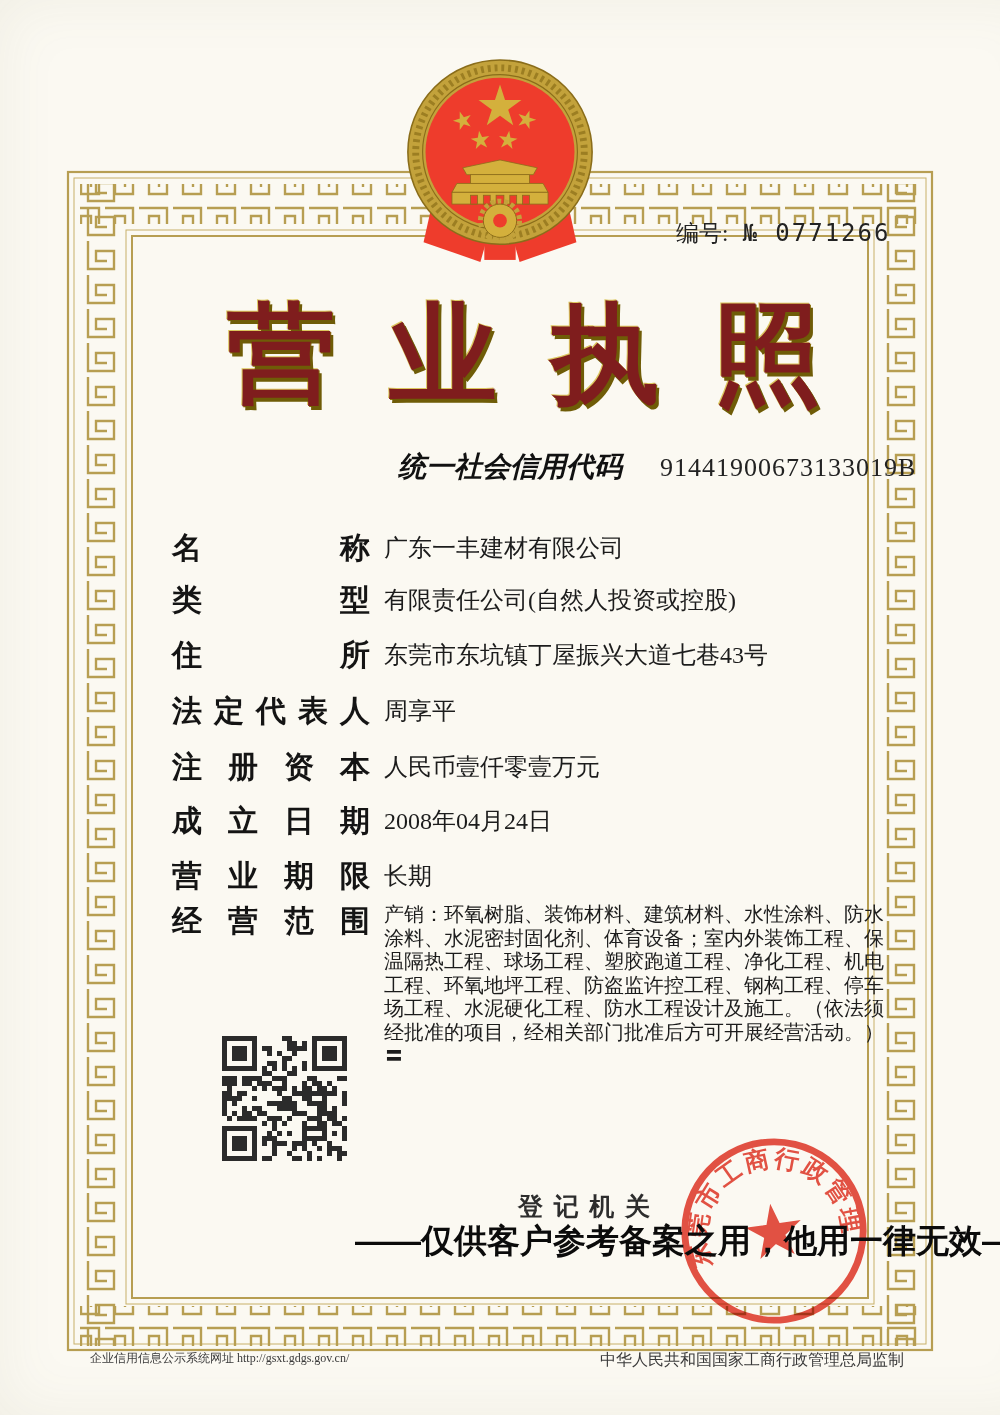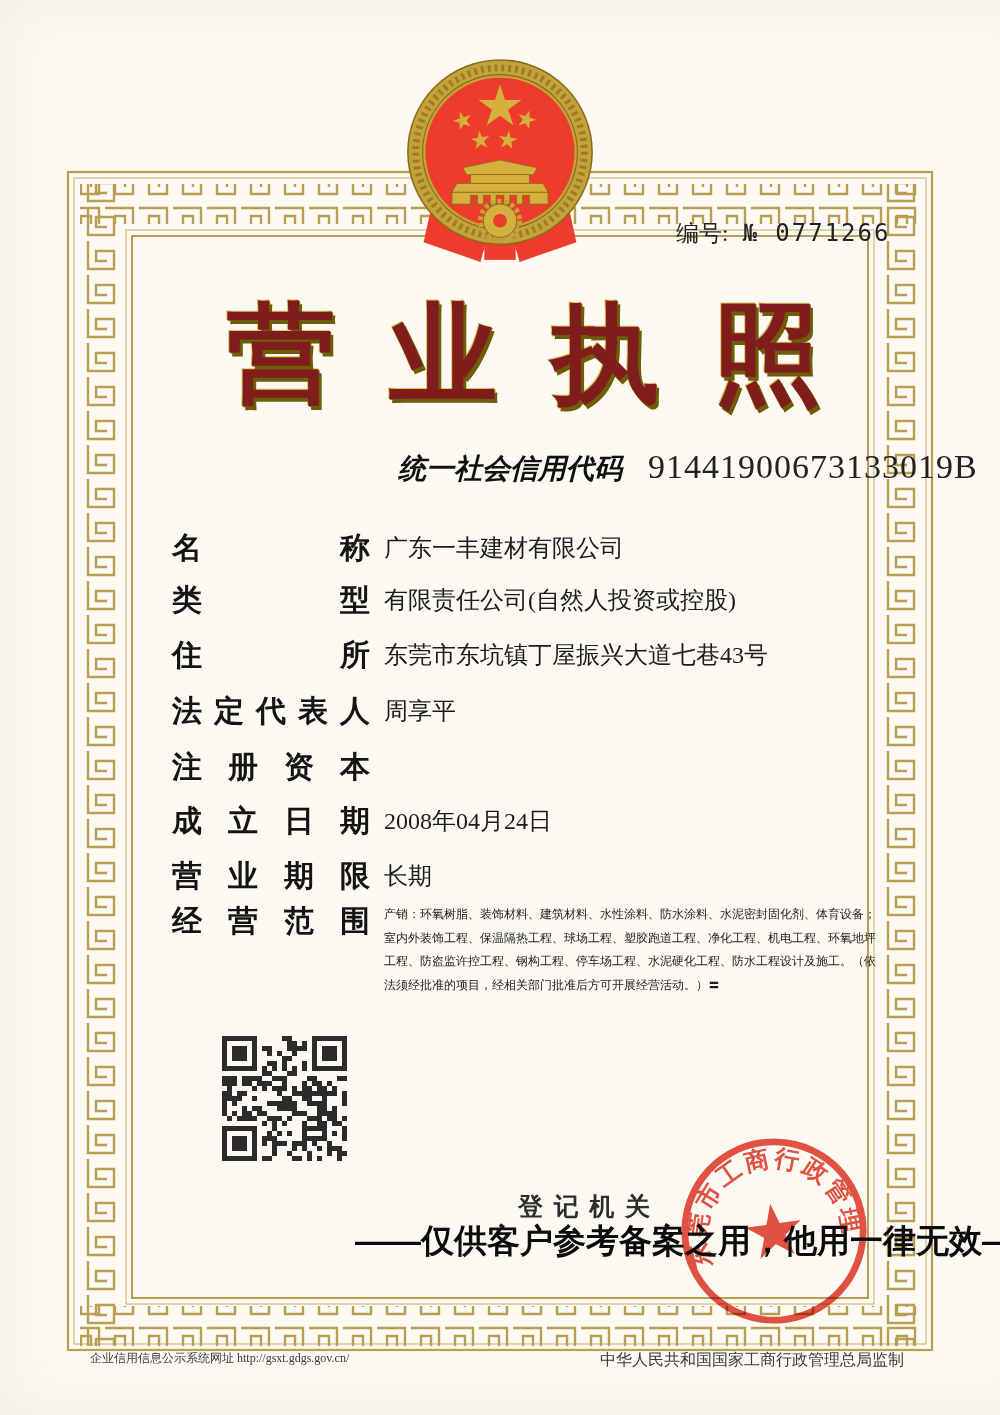--- a/index.html
+++ b/index.html
@@ -23,28 +23,28 @@
   .doc-title{left:0;top:282px;width:100%;text-align:center;z-index:3;
     font-family:"Liberation Sans","DejaVu Sans",sans-serif;font-weight:900;
     font-size:108px;letter-spacing:54px;padding-left:54px;box-sizing:border-box;
     color:#7f1d1d;
     text-shadow:3px 4px 0 #6f5c07,-1px -1px 0 #dcc75f,1px 1px 0 #8a7209;
     white-space:nowrap;}
 
   
   .credit{left:398px;top:448px;z-index:3;white-space:nowrap;}
   .credit .lab{font-weight:bold;font-size:28px;color:#111;font-style:italic;}
-  .credit .val{font-size:34px;color:#222;margin-left:22px;letter-spacing:1px;}
+  .credit .val{font-size:26px;color:#222;margin-left:34px;letter-spacing:1px;}
 
   
   .row{position:absolute;left:172px;display:flex;align-items:flex-start;z-index:3;}
   .flabel{width:198px;font-weight:bold;font-size:30px;color:#141414;flex-shrink:0;
           display:flex;justify-content:space-between;}
   .fvalue{margin-left:14px;font-size:24px;color:#1c1c1c;padding-top:4px;white-space:nowrap;}
-  .row-scope .fvalue{white-space:normal;width:500px;font-size:12px;line-height:23.5px;padding-top:2px;}
+  .row-scope .fvalue{white-space:normal;width:500px;font-size:20px;line-height:23.5px;padding-top:2px;}
 
   
   .qr{left:222px;top:1036px;z-index:3;}
 
   
   .authority{left:518px;top:1190px;z-index:3;width:132px;font-size:25px;color:#2d2d2d;
              display:flex;justify-content:space-between;font-weight:bold;}
   .reg-date{left:628px;top:1250px;z-index:3;font-size:27px;color:#2b2b2b;word-spacing:16px;white-space:nowrap;}
 
   .stamp{left:676px;top:1133px;width:196px;height:196px;z-index:4;opacity:.88;mix-blend-mode:multiply;}
@@ -155,20 +155,21 @@
       </div>
     <div class="fvalue">周享平</div>
   </div>
   <div class="row" style="top:747px">
     <div class="flabel spread">
         <span>注</span>
         <span>册</span>
         <span>资</span>
         <span>本</span>
       </div>
+    <div class="fvalue">人民币壹仟零壹万元</div>
   </div>
   <div class="row" style="top:801px">
     <div class="flabel spread">
         <span>成</span>
         <span>立</span>
         <span>日</span>
         <span>期</span>
       </div>
     <div class="fvalue">2008年04月24日</div>
   </div>

